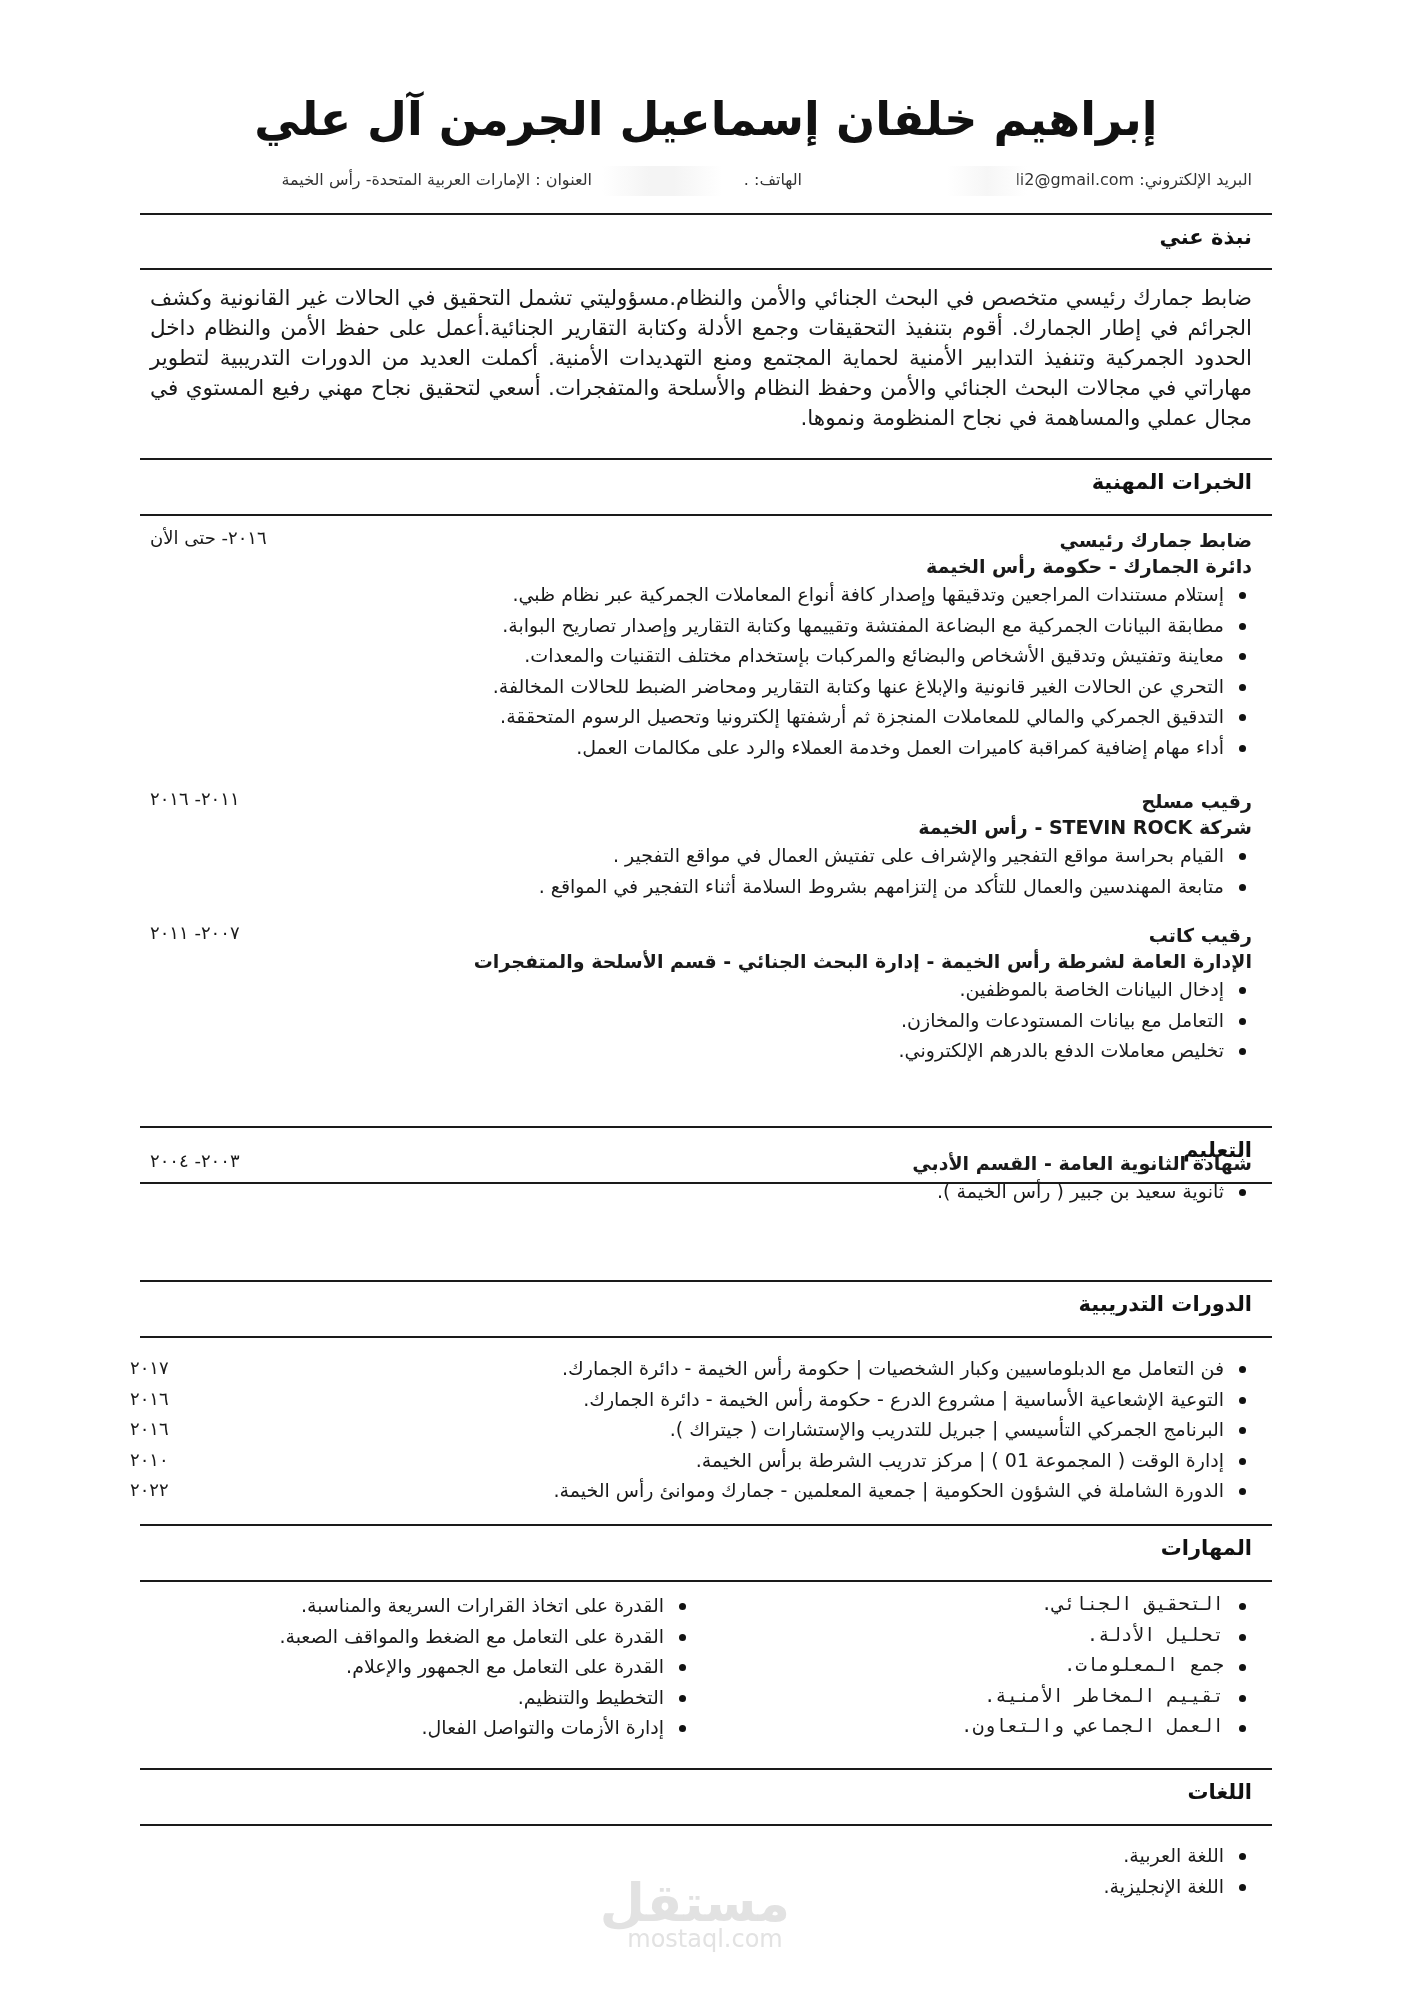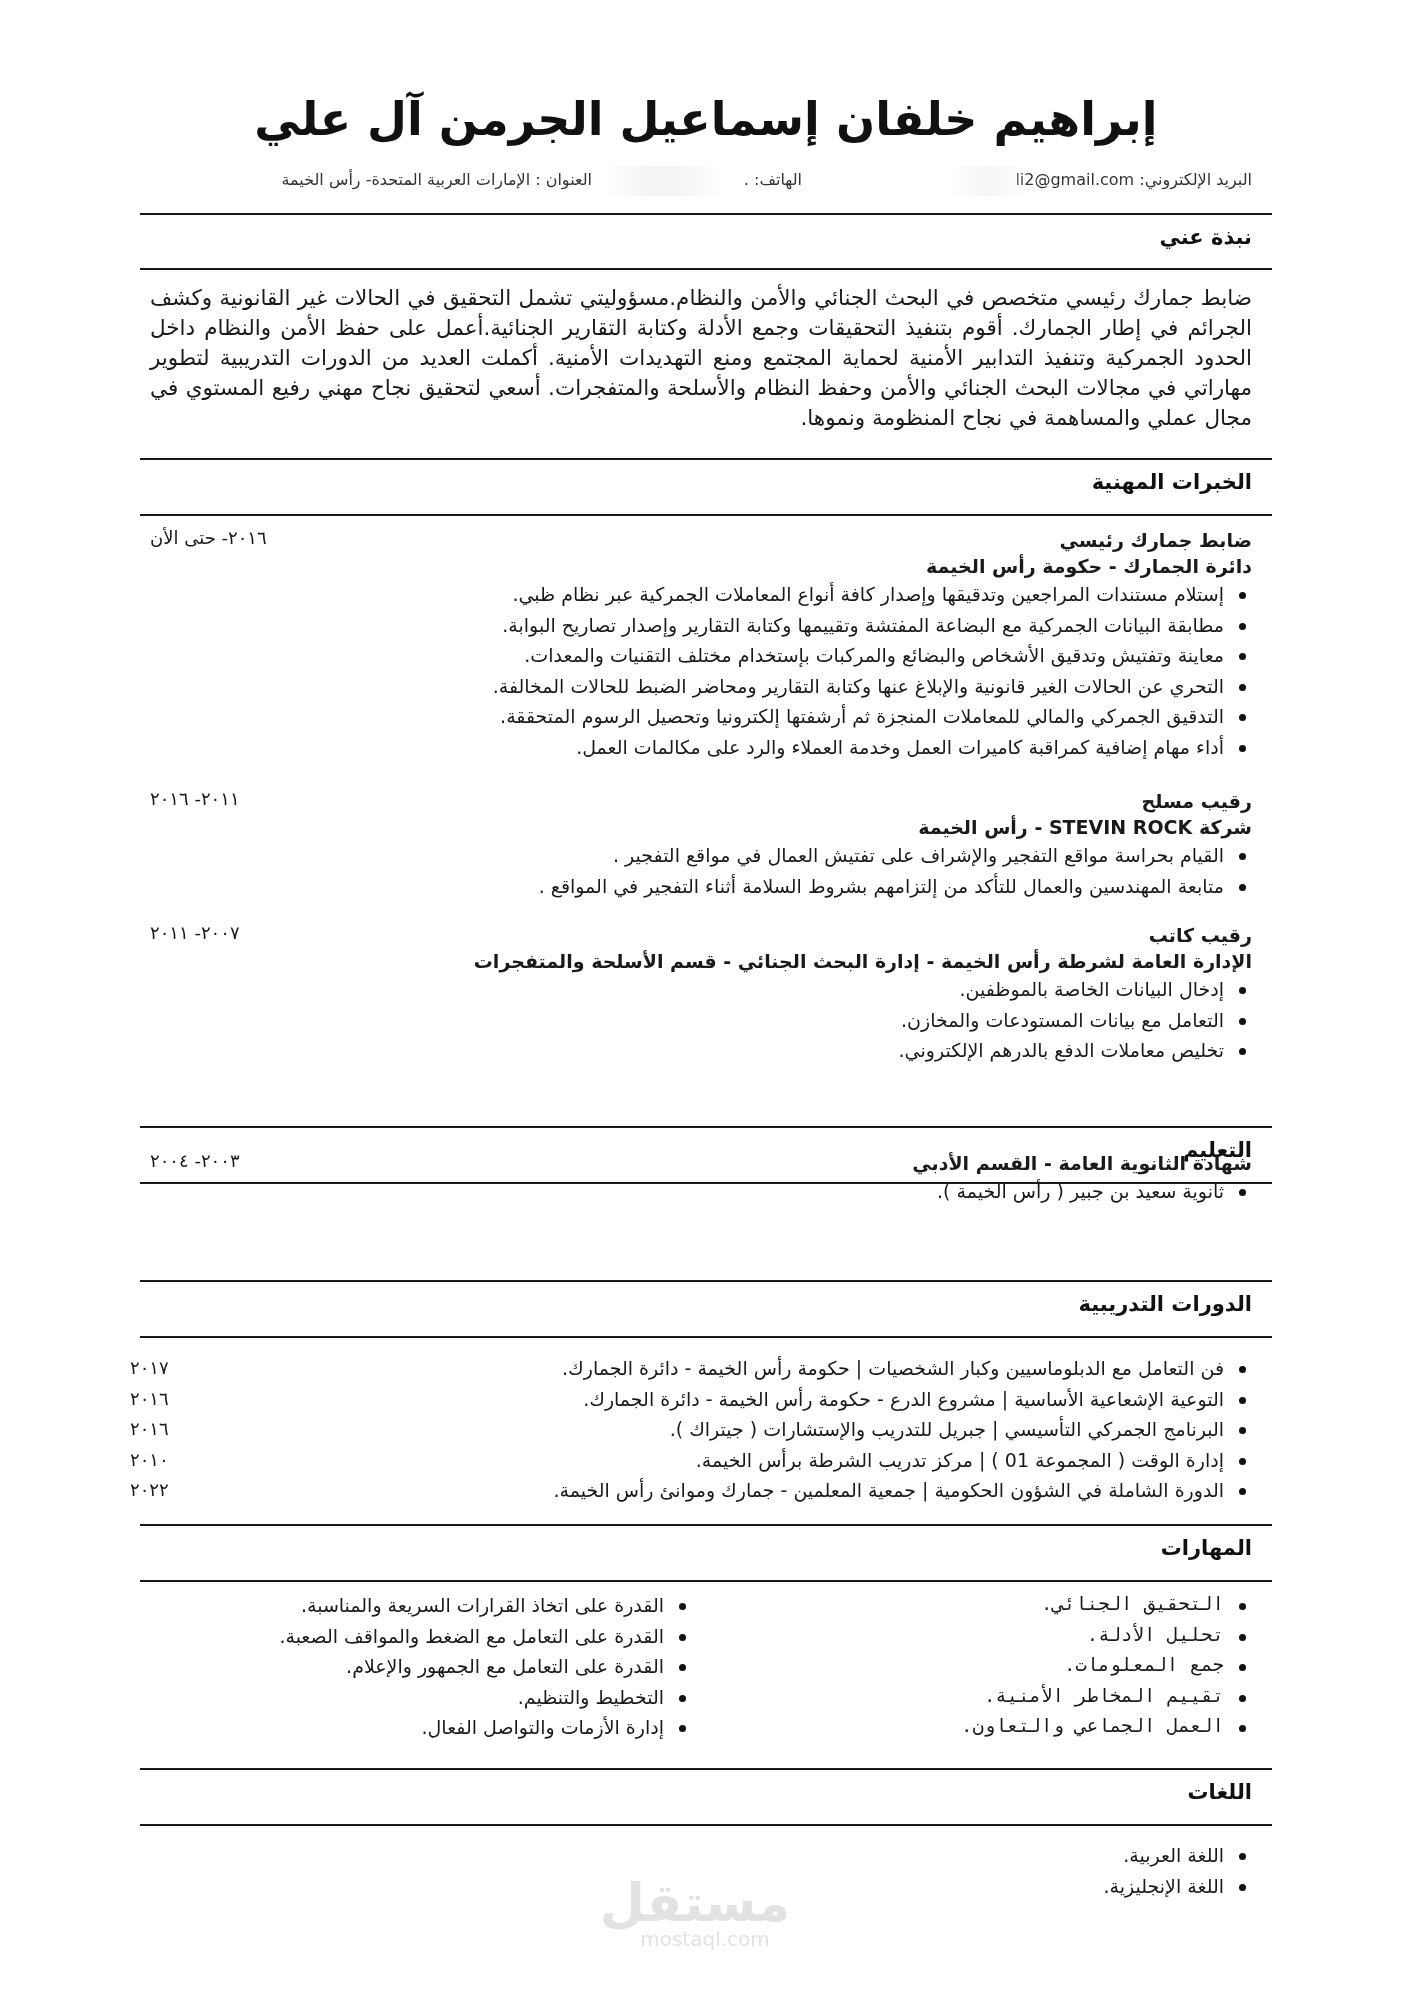--- a/index.html
+++ b/index.html
@@ -53,21 +53,21 @@
   .skills { position: absolute; left: 0; right: 20px; top: 1590px; }
   .skills .col { position: absolute; top: 0; }
   .skills .col-r { right: 0; font-family: Liberation Mono, monospace; }
   .skills .col-l { right: 560px; }
 
   .watermark {
     position: absolute; left: 620px; top: 1878px; width: 170px; text-align: center;
     color: #e2e2e2; font-weight: bold;
   }
   .wm-ar { font-size: 52px; line-height: 50px; }
-  .wm-en { font-size: 20px; line-height: 22px; font-weight: normal; }
+  .wm-en { font-size: 24px; line-height: 22px; font-weight: normal; }
 </style>
 </head>
 <body>
 
 <div class="page">
 
   <div class="name">إبراهيم خلفان إسماعيل الجرمن آل علي</div>
   <div class="contact">
     <span class="c-email">البريد الإلكتروني: li2@gmail.com</span>
     <div class="c-email-blur"></div>

